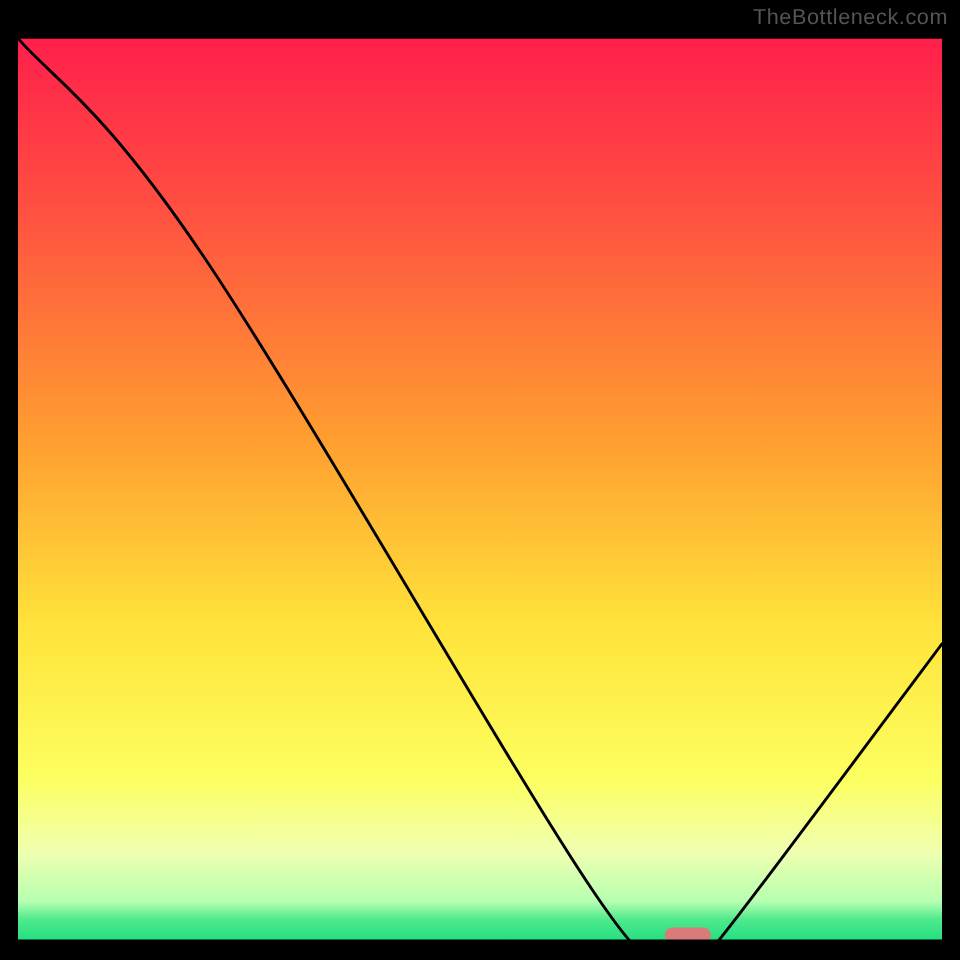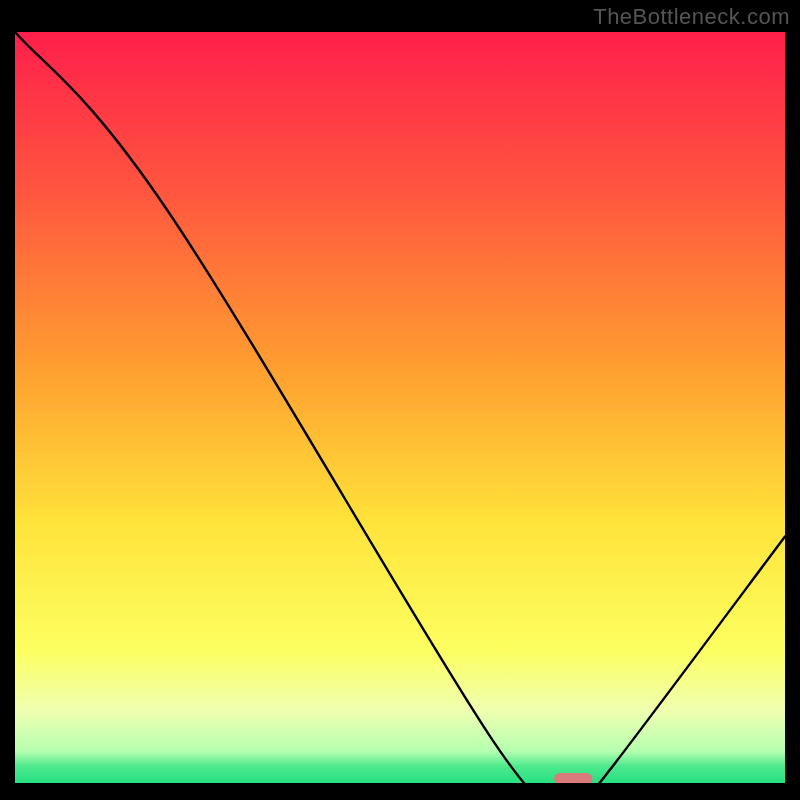--- a/index.html
+++ b/index.html
@@ -15,21 +15,21 @@
     position: relative;
     width: 800px;
     height: 800px;
     background: #000;
   }
   .watermark {
     position: absolute;
     top: 4px;
     right: 10px;
     color: #555;
-    font-size: 22px;
+    font-size: 18px;
     font-weight: 500;
     letter-spacing: 0.5px;
     font-family: Arial, sans-serif;
   }
   .plot-wrap {
     position: absolute;
     left: 15px;
     top: 32px;
     width: 770px;
     height: 753px;

